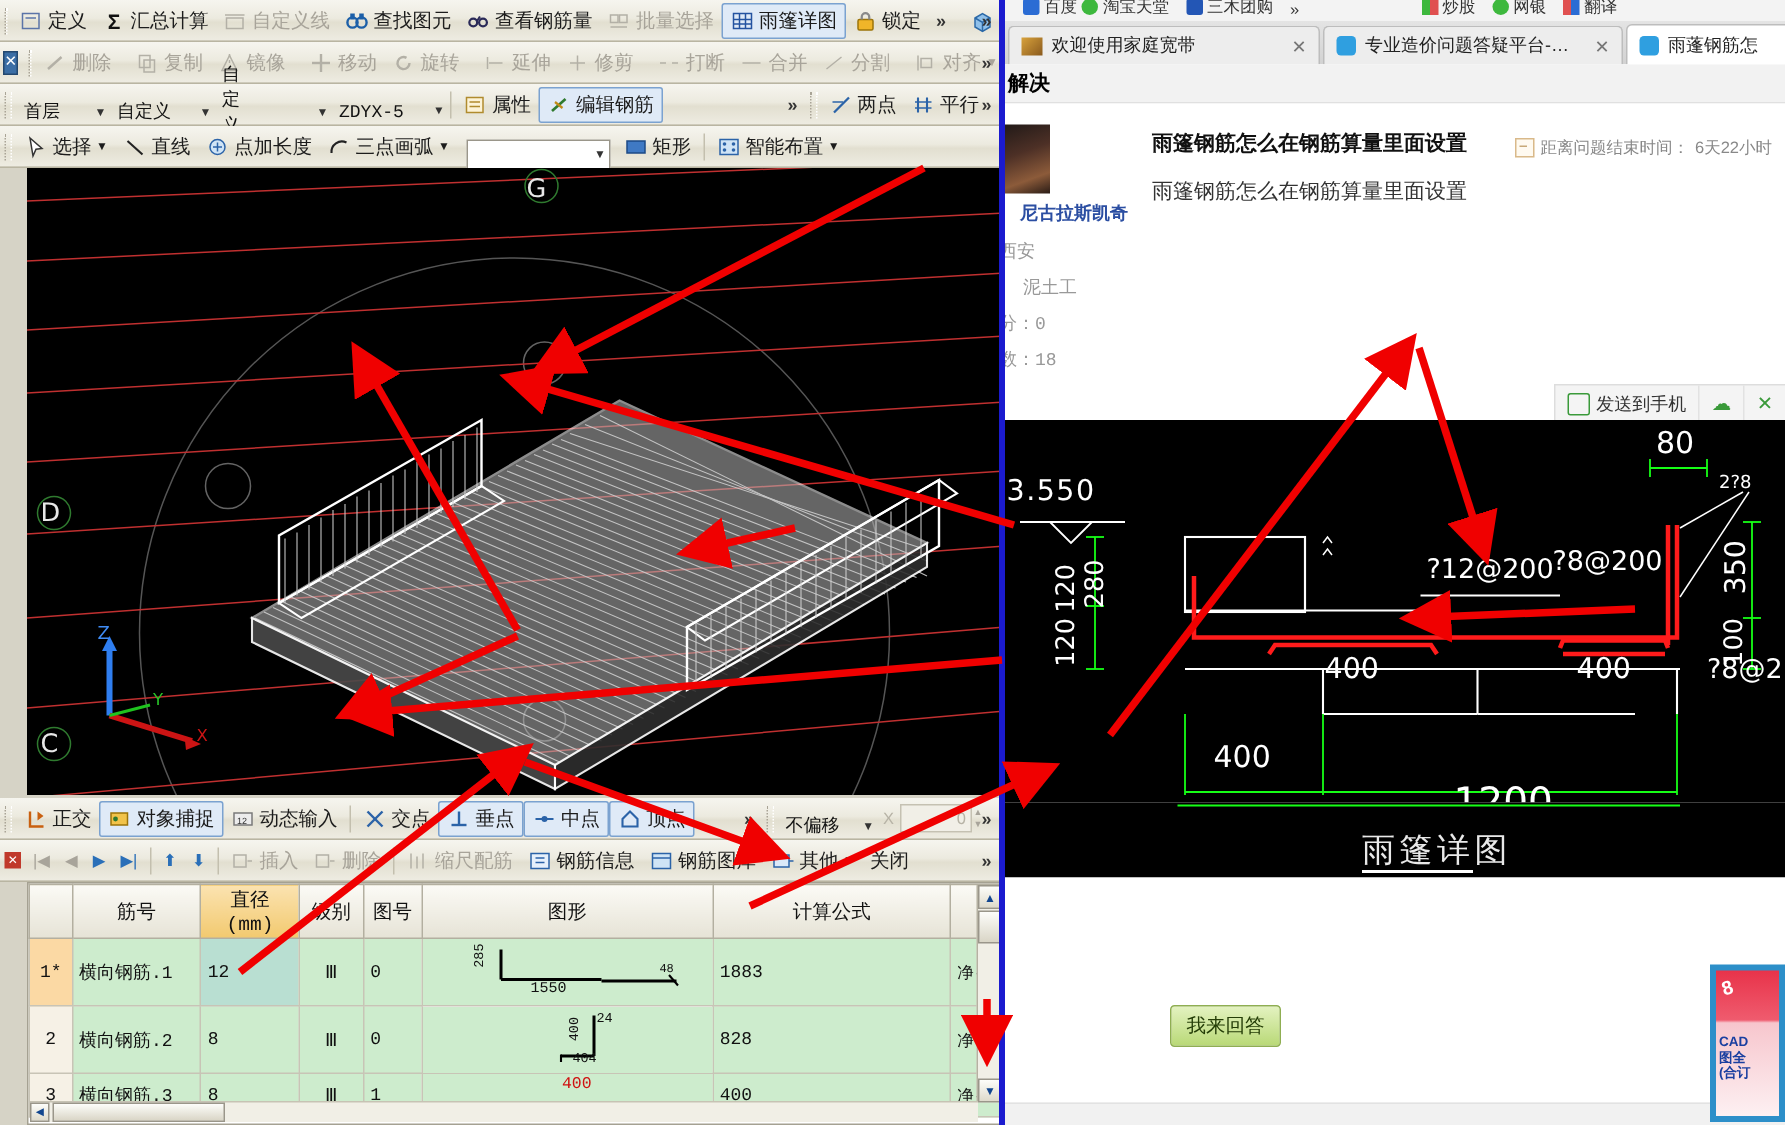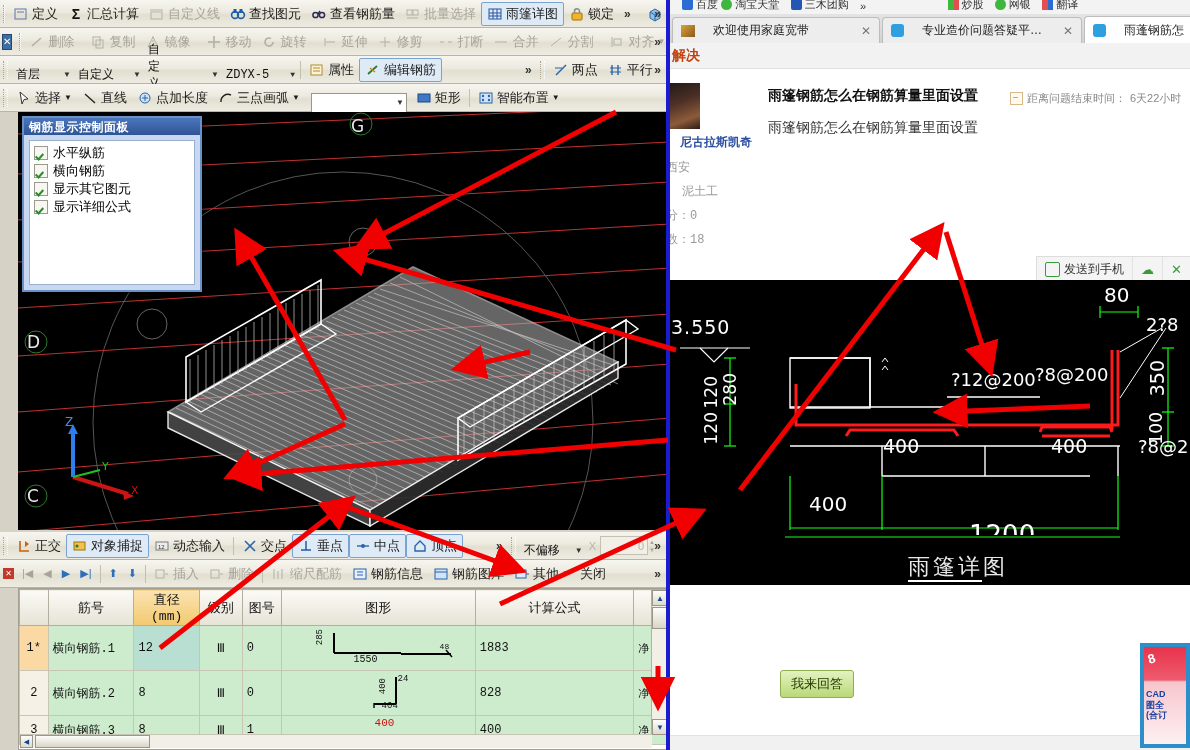--- a/index.html
+++ b/index.html
@@ -58,27 +58,27 @@
         display:flex;align-items:center;justify-content:center;font-size:8px;color:#12468f;}
   .sthumb{position:absolute;left:0;top:17px;width:16px;height:22px;background:linear-gradient(to bottom,#fdfdfa,#d9d5c6);border:1px solid #9a968a;box-sizing:border-box;}
   #hscroll{position:absolute;left:1px;right:17px;bottom:1px;height:13px;background:#f1efe6;border-top:1px solid #c7c3b4;}
 
   
   #browser{position:absolute;left:670px;top:0;width:520px;height:750px;background:#fff;overflow:hidden;}
   #bmbar{position:absolute;left:0;top:0;width:596px;height:14px;background:#f3f3f3;border-bottom:1px solid #d3d3d3;overflow:hidden;}
   .bm{display:inline-flex;align-items:center;gap:3px;font-size:11px;color:#333;padding:0 4px;white-space:nowrap;position:relative;top:-3px;}
   #tabstrip{position:absolute;left:0;top:14px;width:520px;height:29px;background:linear-gradient(to bottom,#e4e4e4,#d2d2d2);}
   .tab{position:absolute;top:3px;height:26px;background:#ededed;border:1px solid #bdbdbd;border-bottom:none;
-       border-radius:4px 4px 0 0;display:flex;align-items:center;gap:18px;padding:0 8px;box-sizing:border-box;font-size:12px;color:#222;white-space:nowrap;overflow:hidden;}
+       border-radius:4px 4px 0 0;display:flex;align-items:center;gap:6px;padding:0 8px;box-sizing:border-box;font-size:12px;color:#222;white-space:nowrap;overflow:hidden;}
   .tab.active{background:#fff;top:2px;height:27px;}
   .tabx{color:#777;font-size:12px;margin-left:4px;}
 
   #page{position:absolute;left:0;top:43px;width:520px;height:707px;background:#fff;overflow:hidden;}
   #crumb{height:26px;background:#f2f2f2;border-bottom:1px solid #e0e0e0;display:flex;align-items:center;padding-left:2px;
-         font-size:14px;font-weight:bold;color:#c2410c;box-sizing:border-box;}
+         font-size:14px;font-weight:bold;color:#000000;box-sizing:border-box;}
   #qhead{position:relative;height:190px;background:#fff;padding-left:12px;}
   #avatar{position:absolute;left:0;top:14px;width:30px;height:46px;background:linear-gradient(160deg,#221a18 0%,#4d3026 40%,#8c5b3a 75%,#2a1c16 100%);}
   .qtitle{position:absolute;left:98px;top:18px;font-size:14px;font-weight:bold;color:#111;white-space:nowrap;}
   .qsub{position:absolute;left:98px;top:50px;font-size:14px;color:#333;white-space:nowrap;}
   .qtimer{position:absolute;left:340px;top:22px;font-size:11px;color:#888;white-space:nowrap;display:flex;align-items:center;gap:4px;}
   .calico{width:11px;height:11px;border:1px solid #d9b98a;background:#fffaf0;display:inline-block;position:relative;}
   .calico:after{content:"";position:absolute;left:2px;top:4px;width:5px;height:1px;background:#c8a878;}
   .uname{position:absolute;left:10px;top:65px;font-size:12px;font-weight:bold;color:#2b4ea2;}
   .umeta{position:absolute;left:-4px;font-size:12px;color:#999;}
   #sendbar{position:absolute;right:0;top:213px;height:24px;display:flex;align-items:stretch;background:#f4f4f4;border:1px solid #ddd;border-right:none;}
@@ -504,41 +504,20 @@
         <line x1="55" y1="365" x2="82" y2="358" stroke="#1fc31f" stroke-width="2"></line>
       </svg>
       <div class="vpText" style="left:333px;top:4px;font-size:17px;color:#e8e8e8;">G</div>
       <div class="vpText" style="left:9px;top:220px;font-size:17px;color:#e8e8e8;">D</div>
       <div class="vpText" style="left:9px;top:374px;font-size:17px;color:#e8e8e8;">C</div>
       <div class="vpText" style="left:47px;top:303px;font-size:12px;color:#3f8cf5;">Z</div>
       <div class="vpText" style="left:84px;top:348px;font-size:11px;color:#27c327;">Y</div>
       <div class="vpText" style="left:113px;top:372px;font-size:11px;color:#cc1414;">X</div>
     </div>
 
-    <div id="rebarPanel">
-      <div class="ttl">钢筋显示控制面板</div>
-      <div class="body">
-        <div class="ckrow">
-          <span class="ckbox"></span>
-          <span>水平纵筋</span>
-        </div>
-        <div class="ckrow">
-          <span class="ckbox"></span>
-          <span>横向钢筋</span>
-        </div>
-        <div class="ckrow">
-          <span class="ckbox"></span>
-          <span>显示其它图元</span>
-        </div>
-        <div class="ckrow">
-          <span class="ckbox"></span>
-          <span>显示详细公式</span>
-        </div>
-      </div>
-    </div>
 
     <div class="tbrow" style="top:532px;height:28px;width:670px;">
       <div class="grip"></div>
       <div class="tbitem">
         <span class="ico"><svg width="16" height="16">
               <path d="M4 3v10h9" fill="none" stroke="#c9600f" stroke-width="1.6"></path>
               <path d="M9 3l4 3-4 3z" fill="#c9600f"></path>
             </svg></span>
         <span>正交</span>
       </div>
@@ -903,21 +882,21 @@
         </svg>
         <div class="cadtxt" style="left:1px;top:36px;font-size:19px;letter-spacing:1px;">3.550</div>
         <div class="cadtxt" style="left:31px;top:96px;font-size:17px;writing-mode:vertical-rl;transform:rotate(180deg);">120</div>
         <div class="cadtxt" style="left:50px;top:93px;font-size:17px;writing-mode:vertical-rl;transform:rotate(180deg);">280</div>
         <div class="cadtxt" style="left:31px;top:132px;font-size:17px;writing-mode:vertical-rl;transform:rotate(180deg);">120</div>
         <div class="cadtxt" style="left:434px;top:3px;font-size:20px;">80</div>
         <div class="cadtxt" style="left:476px;top:80px;font-size:19px;writing-mode:vertical-rl;transform:rotate(180deg);">350</div>
         <div class="cadtxt" style="left:476px;top:132px;font-size:17px;writing-mode:vertical-rl;transform:rotate(180deg);">100</div>
         <div class="cadtxt" style="left:281px;top:89px;font-size:18px;">?12@200</div>
         <div class="cadtxt" style="left:365px;top:84px;font-size:18px;">?8@200</div>
-        <div class="cadtxt" style="left:476px;top:34px;font-size:18px;">2?8</div>
+        <div class="cadtxt" style="left:476px;top:34px;font-size:12px;">2?8</div>
         <div class="cadtxt" style="left:468px;top:156px;font-size:18px;">?8@2</div>
         <div class="cadtxt" style="left:213px;top:155px;font-size:19px;">400</div>
         <div class="cadtxt" style="left:381px;top:155px;font-size:19px;">400</div>
         <div class="cadtxt" style="left:139px;top:212px;font-size:20px;">400</div>
         <div class="cadtxt" style="left:299px;top:200px;font-size:26px;margin-top:40px;">1200</div>
       </div>
 
       <div id="cad2">
         <svg width="520" height="50" style="position:absolute;left:0;top:0;">
           <line x1="115" y1="2" x2="450" y2="2" stroke="#16ff16" stroke-width="1.2"></line>

